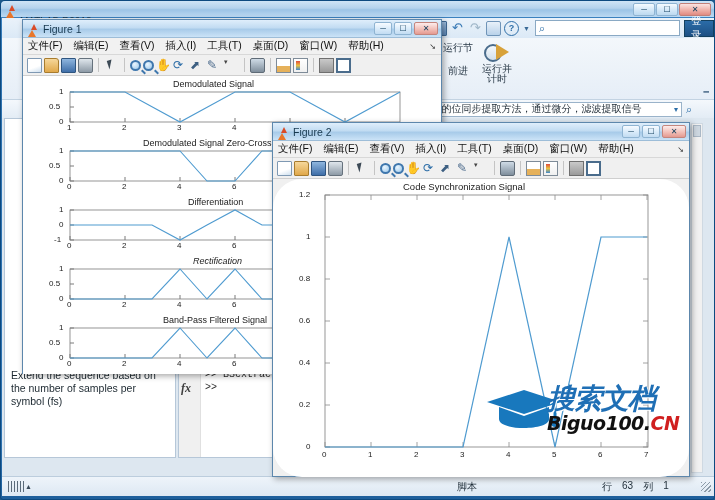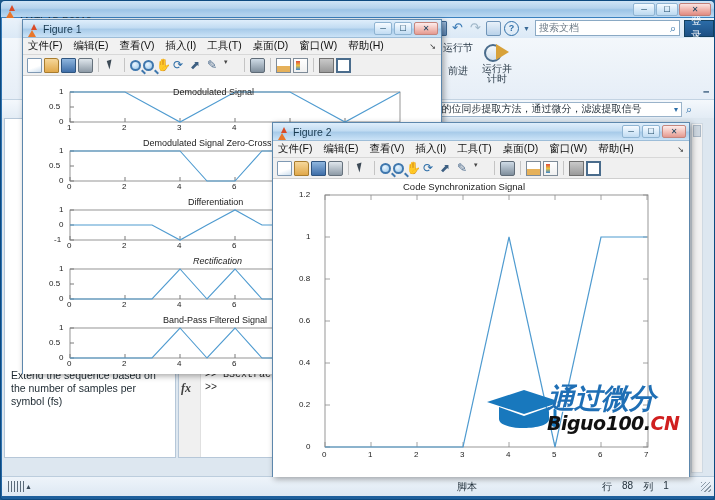--- a/index.html
+++ b/index.html
@@ -304,21 +304,20 @@
   <div id="quick-access">
     <div class="qa-icons">
       <span class="qa-ic ic-save"></span>
       <span class="qa-ic ic-undo">↶</span>
       <span class="qa-ic ic-redo">↷</span>
       <span class="qa-ic ic-cut"></span>
       <span class="qa-ic ic-help">?</span>
       <span class="qa-caret">▼</span>
     </div>
     <div id="doc-search">
-      <span id="doc-search-text">搜索文档</span>
       <span class="mag">⌕</span>
     </div>
     <div id="login-btn">登录</div>
   </div>
 
   <div id="ribbon">
     <div class="rb-group" id="rb-runsec">
       <div class="rb-label">运行节</div>
     </div>
     <div class="rb-group" id="rb-advance">
@@ -356,21 +355,21 @@
   <div id="cmd-scroll">
     <div id="cmd-scroll-thumb"></div>
   </div>
 
   <div id="status-bar">
     <div id="status-grip"></div>
     <span id="status-grip-caret">▲</span>
     <span id="status-script">脚本</span>
     <div id="status-rowcol">
       <span>行</span>
-      <span>88</span>
+      <span>63</span>
       <span>列</span>
       <span>1</span>
     </div>
     <div id="status-resize"></div>
   </div>
 </div>
 
 <div class="fig-window" id="figure1-window" style="left:22px; top:19px; width:420px; height:355px;">
 
   <div class="fig-titlebar">
@@ -494,21 +493,21 @@
         <line x1="322" y1="282" x2="322" y2="278" stroke="#7a7a7a"></line>
         <line x1="377" y1="282" x2="377" y2="278" stroke="#7a7a7a"></line>
         <line x1="47" y1="252" x2="51" y2="252" stroke="#7a7a7a"></line>
         <line x1="47" y1="267" x2="51" y2="267" stroke="#7a7a7a"></line>
         <line x1="47" y1="282" x2="51" y2="282" stroke="#7a7a7a"></line>
         <polyline points="47,282 74,282 129,282 157,252 184,282 212,252 239,282 294,282 322,252 350,282 377,282" fill="none" stroke="#4f9bd0" stroke-width="1.1"></polyline>
       </g>
     </svg>
 
     
-    <div class="axis-title" style="left:150px; top:3px;margin-top:8px;">Demodulated Signal</div>
+    <div class="axis-title" style="left:150px; top:3px;">Demodulated Signal</div>
     <div class="tick-lbl" style="left:36px; top:11px;">1</div>
     <div class="tick-lbl" style="left:26px; top:26px;">0.5</div>
     <div class="tick-lbl" style="left:36px; top:41px;">0</div>
     <div class="tick-lbl" style="left:44px; top:47px;">1</div>
     <div class="tick-lbl" style="left:99px; top:47px;">2</div>
     <div class="tick-lbl" style="left:154px;top:47px;">3</div>
     <div class="tick-lbl" style="left:209px;top:47px;">4</div>
     <div class="tick-lbl" style="left:264px;top:47px;">5</div>
     <div class="tick-lbl" style="left:319px;top:47px;">6</div>
 
@@ -608,21 +607,21 @@
     <span class="tb-sep"></span>
     <span class="tb-ic ic-printp"></span>
     <span class="tb-sep"></span>
     <span class="tb-ic ic-legend"></span>
     <span class="tb-ic ic-colorbar"></span>
     <span class="tb-sep"></span>
     <span class="tb-ic ic-hide"></span>
     <span class="tb-ic ic-dock"></span>
   </div>
 
-  <div class="fig-canvas" id="fig2-canvas" style="height:298px;">
+  <div class="fig-canvas" id="fig2-canvas" style="height:298px;border-radius:29px;">
     <svg width="418" height="298" viewBox="0 0 418 298">
 
       <rect x="52" y="16" width="323" height="252" fill="#ffffff" stroke="#8c8c8c" stroke-width="0.9"></rect>
 
       <g stroke="#8c8c8c" stroke-width="0.8">
         <line x1="52" y1="268" x2="57" y2="268"></line>
         <line x1="52" y1="226" x2="57" y2="226"></line>
         <line x1="52" y1="184" x2="57" y2="184"></line>
         <line x1="52" y1="142" x2="57" y2="142"></line>
         <line x1="52" y1="100" x2="57" y2="100"></line>
@@ -683,17 +682,17 @@
   </div>
 </div>
 
 <div id="watermark">
   <svg id="wm-cap" viewBox="0 0 78 42">
     <polygon points="39,2 76,14 39,26 2,14" fill="#1878bd"></polygon>
     <path d="M14,19 L14,31 C14,37 26,40 39,40 C52,40 64,37 64,31 L64,19 L39,28 Z" fill="#1878bd"></path>
     <path d="M70,15 L70,33" stroke="#1878bd" stroke-width="3" fill="none"></path>
     <circle cx="70" cy="35" r="4" fill="#1878bd"></circle>
   </svg>
-  <div id="wm-cn">通过微分</div>
+  <div id="wm-cn">搜索文档</div>
   <div id="wm-url">
     <span>Biguo100.</span><span class="red">CN</span>
   </div>
 </div>
 
 </body></html>

